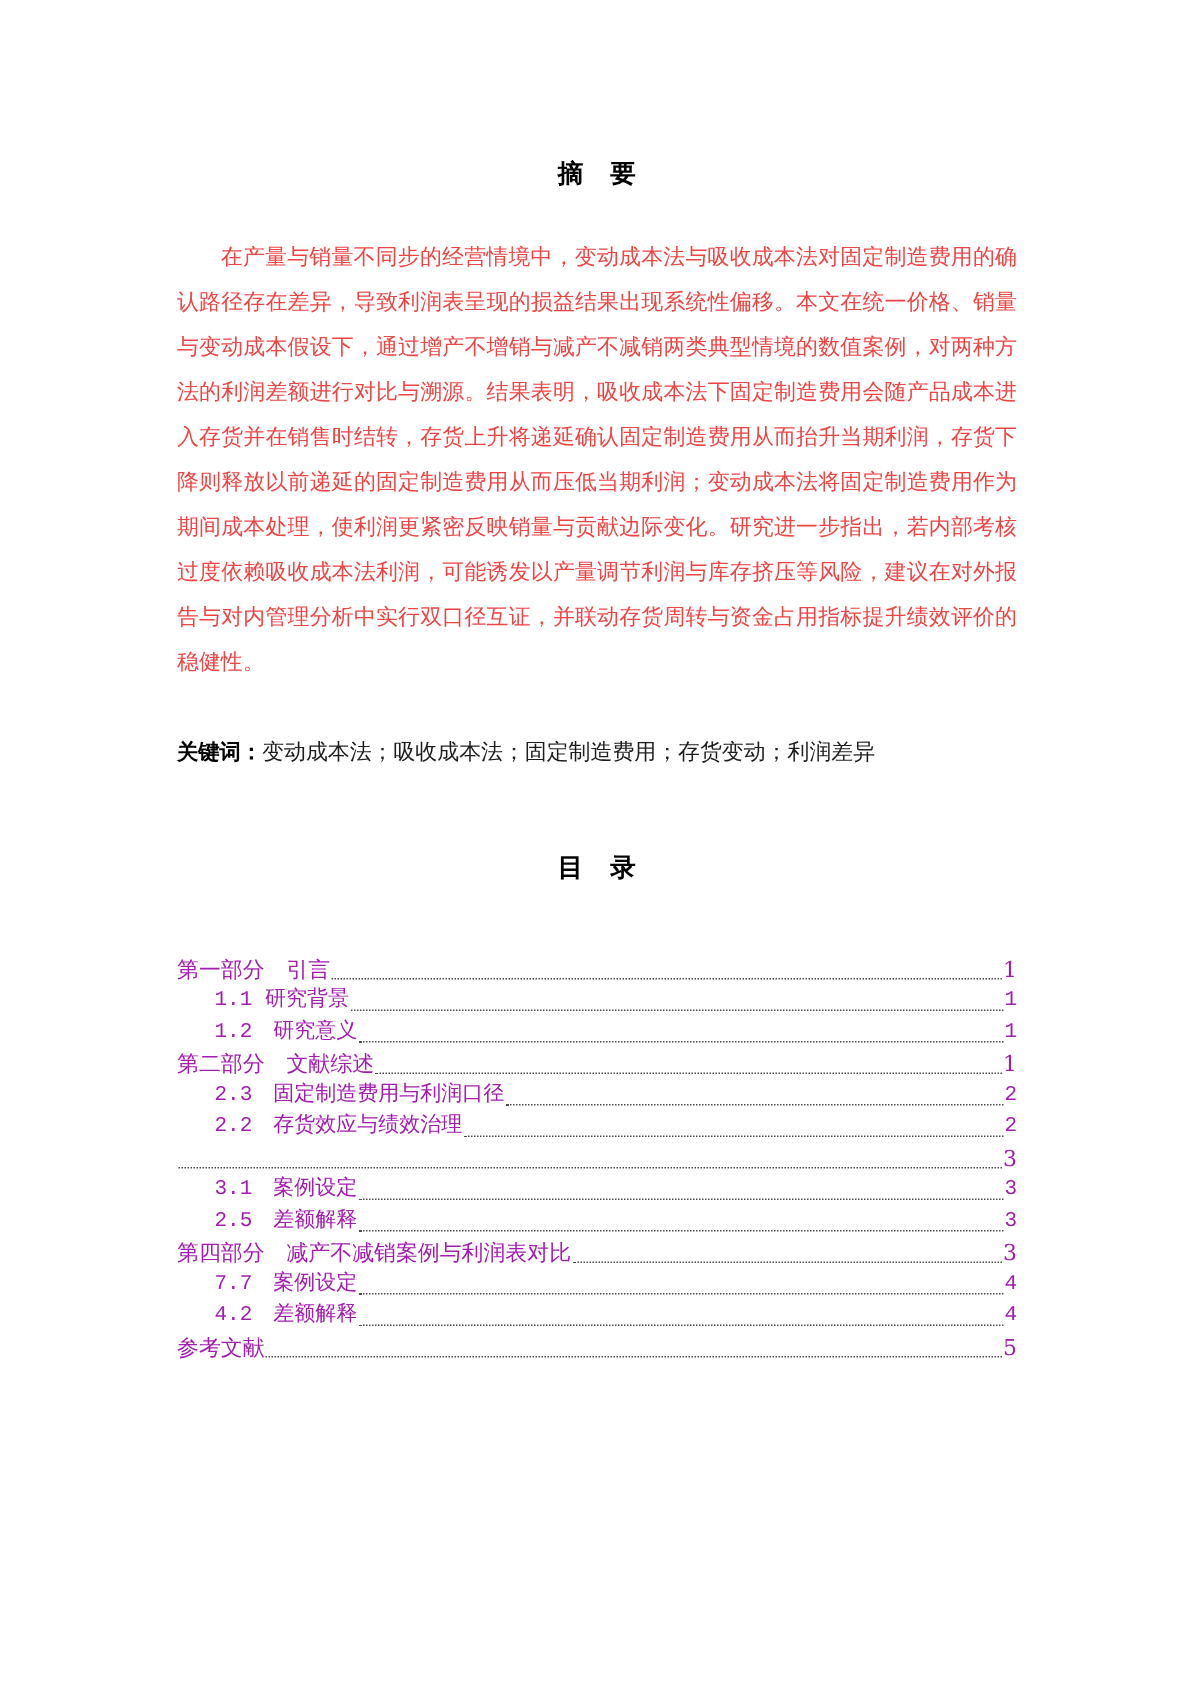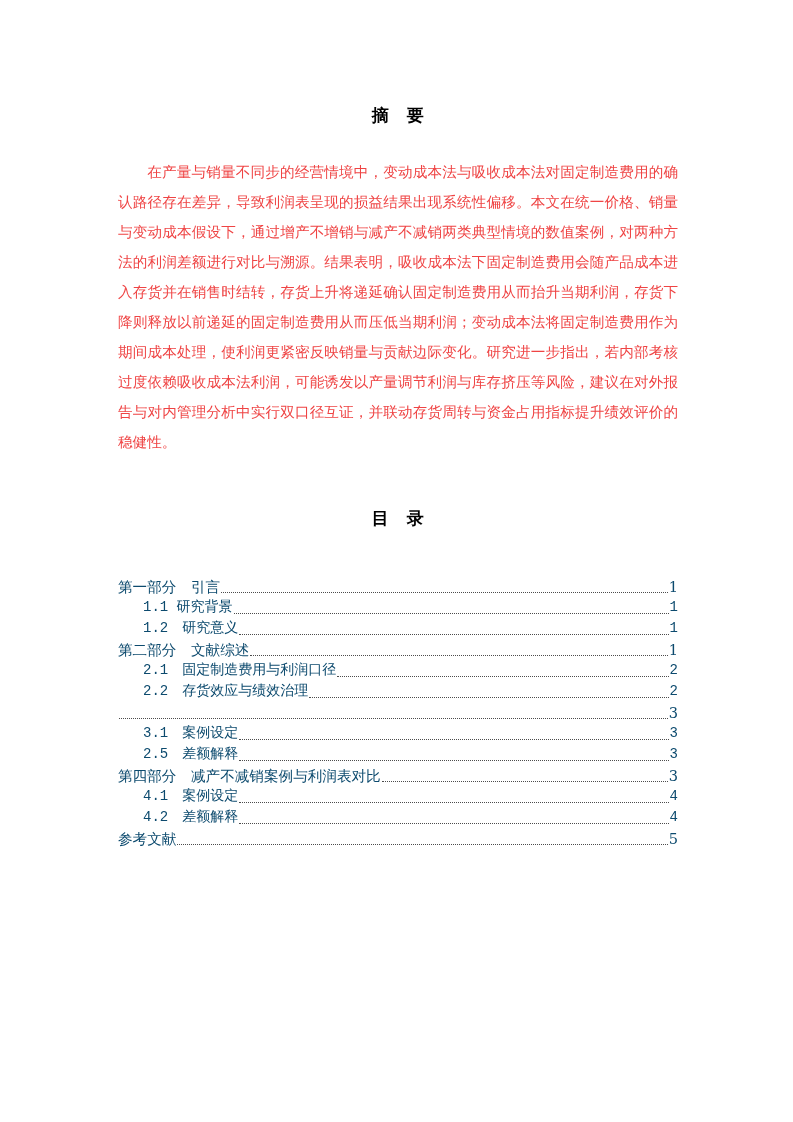--- a/index.html
+++ b/index.html
@@ -75,21 +75,21 @@
   .toc {
     margin-top: 46px;
     font-size: 14.6px;
   }
   .toc-entry {
     display: flex;
     align-items: flex-end;
     line-height: 21px;
     height: 21px;
     white-space: nowrap;
-    color: #0c4a6e;
+    color: #a21caf;
   }
   .toc-entry.level-2 {
     padding-left: 25px;
     font-size: 14px;
     font-family: Liberation Mono, monospace;
   }
   .toc-title {
     flex: 0 0 auto;
   }
   .toc-leader {
@@ -108,20 +108,23 @@
 </head>
 <body>
 
 <div class="page">
   <div class="content">
 
     <div class="section-heading" id="abstract-heading">摘　要</div>
 
     <div class="abstract-body">在产量与销量不同步的经营情境中，变动成本法与吸收成本法对固定制造费用的确认路径存在差异，导致利润表呈现的损益结果出现系统性偏移。本文在统一价格、销量与变动成本假设下，通过增产不增销与减产不减销两类典型情境的数值案例，对两种方法的利润差额进行对比与溯源。结果表明，吸收成本法下固定制造费用会随产品成本进入存货并在销售时结转，存货上升将递延确认固定制造费用从而抬升当期利润，存货下降则释放以前递延的固定制造费用从而压低当期利润；变动成本法将固定制造费用作为期间成本处理，使利润更紧密反映销量与贡献边际变化。研究进一步指出，若内部考核过度依赖吸收成本法利润，可能诱发以产量调节利润与库存挤压等风险，建议在对外报告与对内管理分析中实行双口径互证，并联动存货周转与资金占用指标提升绩效评价的稳健性。</div>
 
+    <div class="keywords-line">
+      <span class="keywords-label">关键词：</span><span class="keywords-value">变动成本法；吸收成本法；固定制造费用；存货变动；利润差异</span>
+    </div>
 
     <div class="section-heading" id="toc-heading">目　录</div>
 
     <div class="toc" id="toc-list">
         <div class="toc-entry">
           <span class="toc-title">第一部分　引言</span>
           <span class="toc-leader"></span>
           <span class="toc-page">1</span>
         </div>
         <div class="toc-entry level-2">
@@ -133,21 +136,21 @@
           <span class="toc-title">1.2　研究意义</span>
           <span class="toc-leader"></span>
           <span class="toc-page">1</span>
         </div>
         <div class="toc-entry">
           <span class="toc-title">第二部分　文献综述</span>
           <span class="toc-leader"></span>
           <span class="toc-page">1</span>
         </div>
         <div class="toc-entry level-2">
-          <span class="toc-title">2.1　固定制造费用与利润口径</span>
+          <span class="toc-title">2.3　固定制造费用与利润口径</span>
           <span class="toc-leader"></span>
           <span class="toc-page">2</span>
         </div>
         <div class="toc-entry level-2">
           <span class="toc-title">2.2　存货效应与绩效治理</span>
           <span class="toc-leader"></span>
           <span class="toc-page">2</span>
         </div>
         <div class="toc-entry">
           <span class="toc-leader"></span>
@@ -162,21 +165,21 @@
           <span class="toc-title">2.5　差额解释</span>
           <span class="toc-leader"></span>
           <span class="toc-page">3</span>
         </div>
         <div class="toc-entry">
           <span class="toc-title">第四部分　减产不减销案例与利润表对比</span>
           <span class="toc-leader"></span>
           <span class="toc-page">3</span>
         </div>
         <div class="toc-entry level-2">
-          <span class="toc-title">4.1　案例设定</span>
+          <span class="toc-title">7.7　案例设定</span>
           <span class="toc-leader"></span>
           <span class="toc-page">4</span>
         </div>
         <div class="toc-entry level-2">
           <span class="toc-title">4.2　差额解释</span>
           <span class="toc-leader"></span>
           <span class="toc-page">4</span>
         </div>
         <div class="toc-entry">
           <span class="toc-title">参考文献</span>

